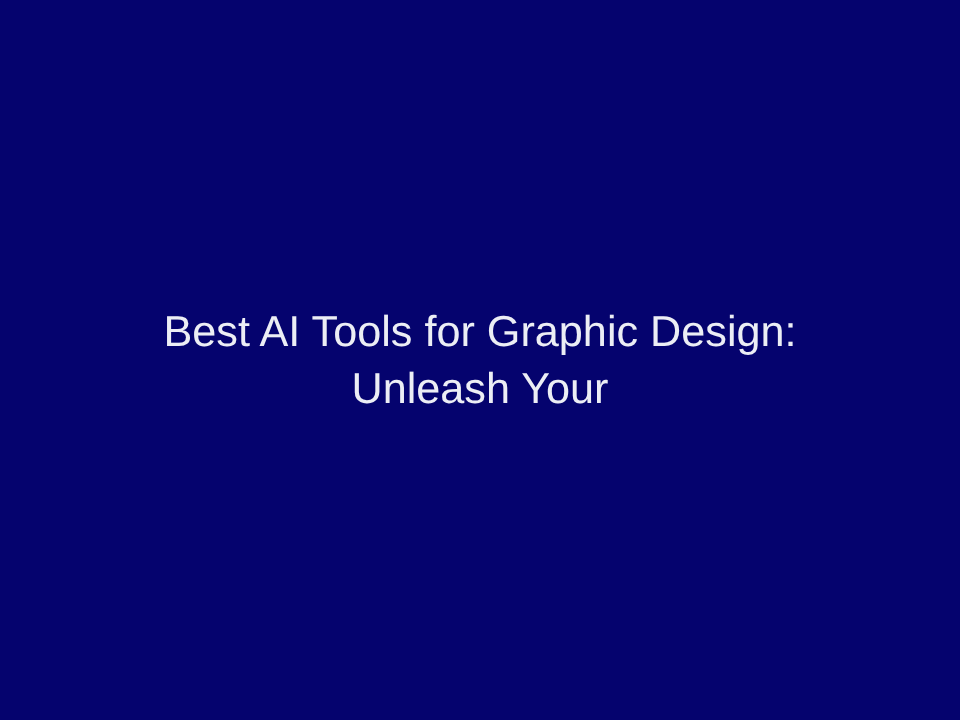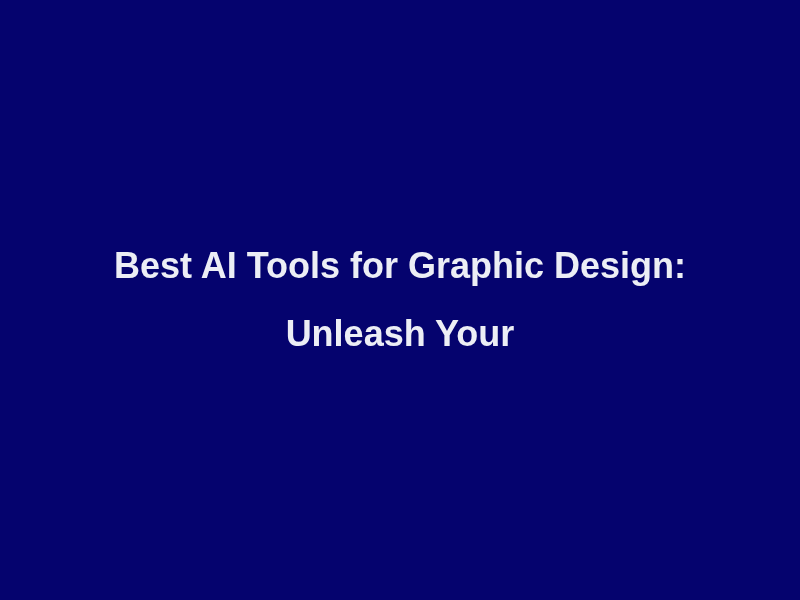--- a/index.html
+++ b/index.html
@@ -30,22 +30,22 @@
     width: 640px;
     max-width: 640px;
     text-align: center;
   }
 
   #page-title {
     margin: 0;
     padding: 0;
     font-family: "Liberation Sans", sans-serif;
     font-size: 36px;
-    font-weight: 700;
-    line-height: 68px;
+    font-weight: 400;
+    line-height: 48px;
     letter-spacing: 0px;
     color: #eceef5;
     text-align: center;
     word-wrap: break-word;
     -webkit-font-smoothing: antialiased;
   }
 </style>
 </head>
 <body>
 

